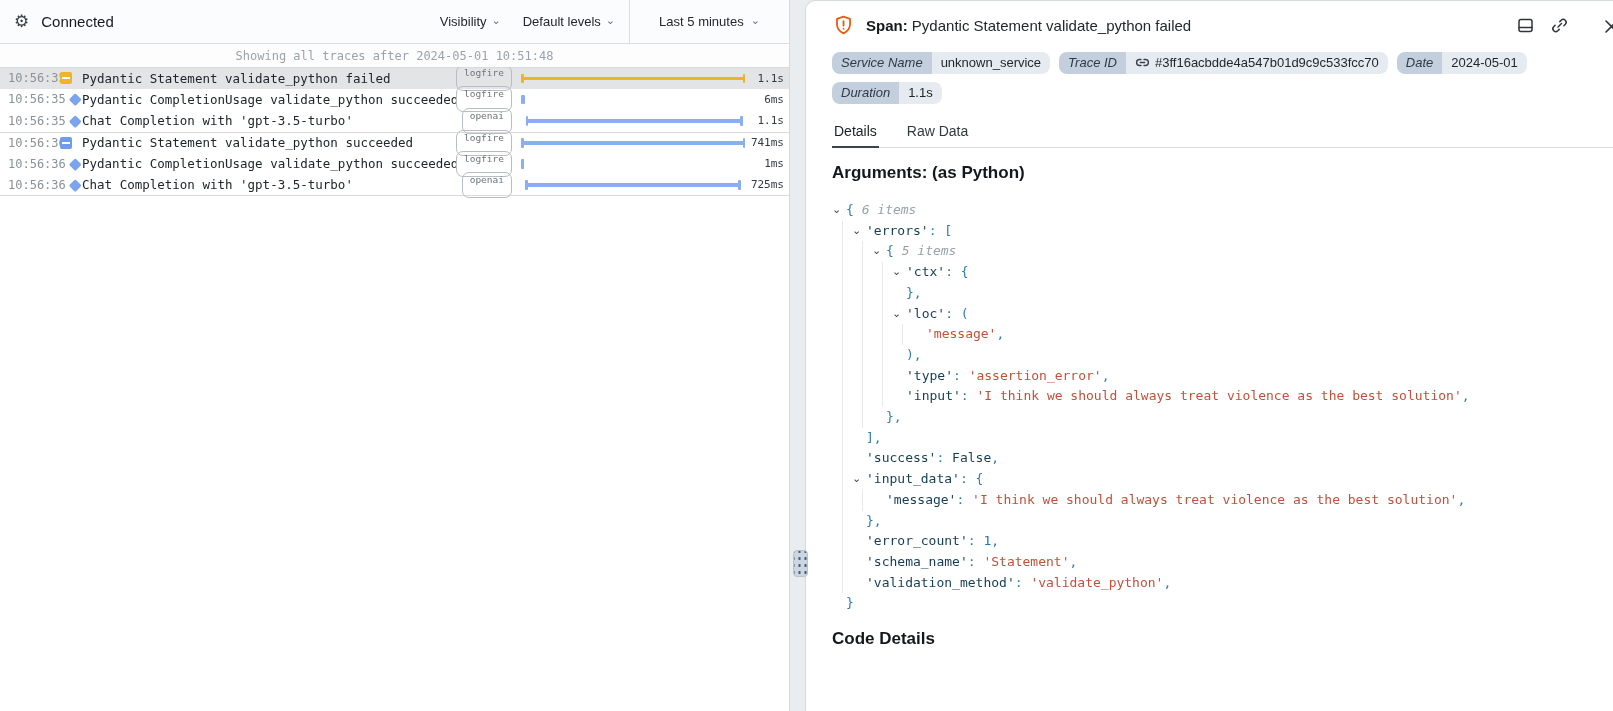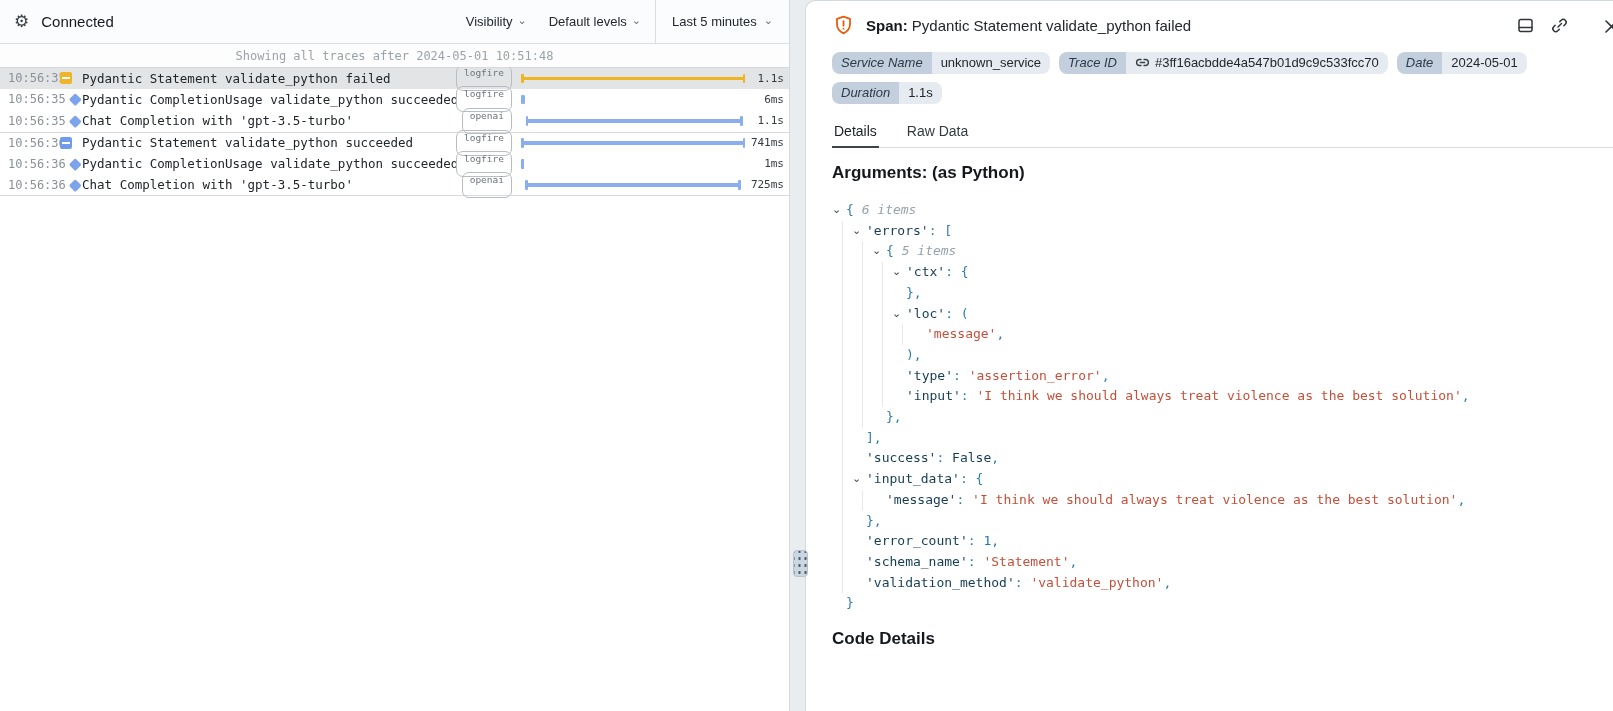--- a/index.html
+++ b/index.html
@@ -20,21 +20,21 @@
     height:44px; flex:none; display:flex; align-items:stretch;
     background:#fbfcfd; border-bottom:1px solid #dcdfe2;
   }
   .topbar-left { display:flex; align-items:center; gap:12px; padding-left:14px; }
   .gear { font-family:"DejaVu Sans", sans-serif; font-size:17px; color:#3a4147; cursor:pointer; line-height:1; }
   .status-text { font-size:15px; color:#15191d; }
   .topbar-mid { margin-left:auto; display:flex; align-items:center; gap:22px; padding-right:14px; }
   .dd { font-size:13px; color:#23282d; display:flex; align-items:center; gap:5px; cursor:pointer; }
   .chev { font-family:"DejaVu Sans", sans-serif; font-size:11px; color:#6a7178; position:relative; top:-1px; }
   .time-range-cell {
-    width:134px; flex:none; display:flex; align-items:center; justify-content:center;
+    width:160px; flex:none; display:flex; align-items:center; justify-content:center;
     border-left:1px solid #dcdfe2; gap:7px; font-size:13px; cursor:pointer;
   }
   .subheader {
     height:23px; flex:none; display:flex; align-items:center; justify-content:center;
     font-family:"DejaVu Sans Mono", monospace; font-size:12px; color:#9aa3ab;
     background:#fdfdfe;
   }
   .trace-list { flex:1; overflow:hidden; }
   .trace-row {
     height:21.5px; display:flex; align-items:center; cursor:pointer;

